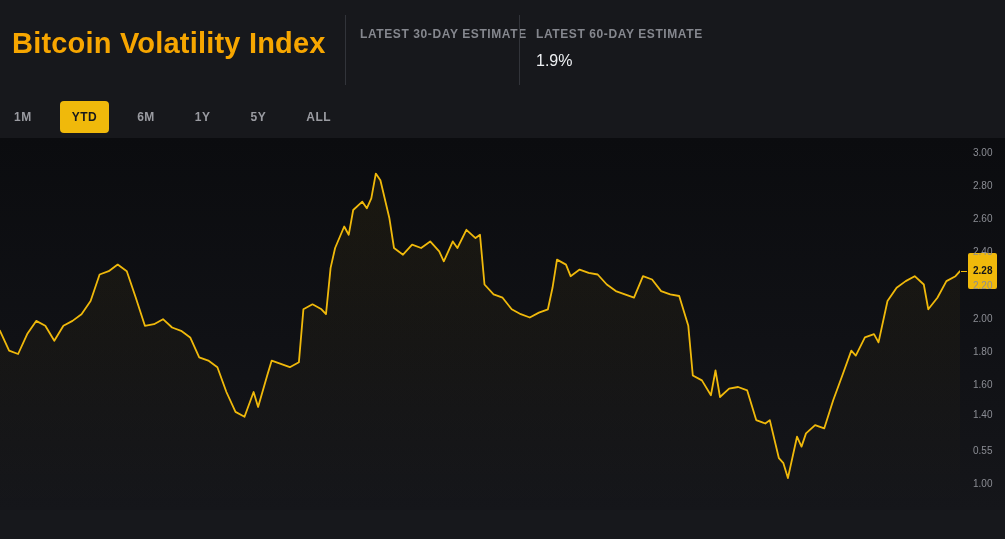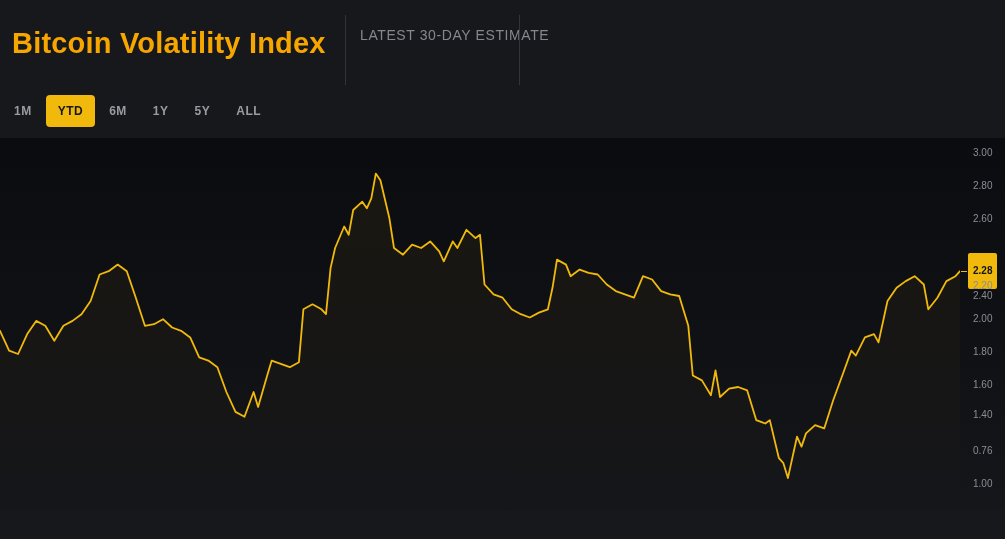--- a/index.html
+++ b/index.html
@@ -18,25 +18,25 @@
     position: absolute; left: 12px; top: 27px;
     font-size: 29px; font-weight: 700; color: #f7a600; letter-spacing: 0.2px;
     margin: 0;
   }
   .hdr-divider { position: absolute; top: 15px; height: 70px; width: 1px; background: #32343a; }
   .div-1 { left: 345px; }
   .div-2 { left: 519px; }
   .stat { position: absolute; top: 27px; }
   .stat-1 { left: 360px; }
   .stat-2 { left: 536px; }
-  .stat-label { font-size: 14px; font-weight: 400; color: #85878e; letter-spacing: 0.6px; }
+  .stat-label { font-size: 12px; font-weight: 700; color: #85878e; letter-spacing: 0.6px; }
   .stat-value { margin-top: 11px; font-size: 16px; color: #eef0f3; }
 
   
-  .ranges { position: absolute; top: 95px; left: 2px; display: flex; align-items: center; gap: 2px; justify-content: center; }
+  .ranges { position: absolute; top: 101px; left: 2px; display: flex; align-items: center; gap: 16px; justify-content: center; }
   .range-btn {
     padding: 9px 12px; font-size: 12px; font-weight: 700; letter-spacing: 0.5px;
     color: #9a9ba1; background: transparent; border: none; border-radius: 4px;
     font-family: "Liberation Sans", sans-serif; cursor: pointer;
   }
   .range-btn.active { background: #f0b90b; color: #17181c; }
 
   
   .chart-section {
     position: absolute; top: 138px; left: 0; width: 1005px; height: 372px;
@@ -65,20 +65,24 @@
 
   <header class="header">
     <h1 class="page-title">Bitcoin Volatility Index</h1>
 
     <div class="hdr-divider div-1"></div>
     <div class="stat stat-1">
       <div class="stat-label">LATEST 30-DAY ESTIMATE</div>
     </div>
 
     <div class="hdr-divider div-2"></div>
+    <div class="stat stat-2">
+      <div class="stat-label">LATEST 60-DAY ESTIMATE</div>
+      <div class="stat-value">1.9%</div>
+    </div>
   </header>
 
   <nav class="ranges">
     <button class="range-btn">1M</button>
     <button class="range-btn active">YTD</button>
     <button class="range-btn">6M</button>
     <button class="range-btn">1Y</button>
     <button class="range-btn">5Y</button>
     <button class="range-btn">ALL</button>
   </nav>
@@ -93,25 +97,25 @@
       </defs>
       <path id="area" fill="url(#areaGrad)" stroke="none" d="M0.0,192.8 L9.1,212.6 L18.1,216.0 L27.2,196.1 L36.2,182.9 L45.3,187.8 L54.3,202.7 L63.4,187.8 L72.5,182.9 L81.5,176.2 L90.6,163.0 L99.6,136.5 L108.7,133.2 L117.7,126.6 L126.8,133.2 L135.8,159.7 L144.9,187.8 L154.0,186.2 L163.0,181.2 L172.1,189.5 L181.1,192.8 L190.2,199.4 L199.2,219.3 L208.3,222.6 L217.4,229.2 L226.4,254.0 L235.5,273.9 L244.5,278.8 L253.6,254.0 L258.1,268.9 L267.2,237.5 L271.7,222.6 L280.8,225.9 L289.8,229.2 L298.9,224.2 L303.4,171.3 L312.5,166.3 L321.5,171.3 L326.0,176.2 L330.6,129.9 L335.1,110.0 L344.2,88.5 L348.7,96.8 L353.2,72.0 L362.3,63.7 L366.8,70.3 L371.3,60.4 L375.8,35.6 L380.4,42.2 L389.4,80.3 L394.0,110.0 L403.0,116.7 L412.1,106.7 L421.1,110.0 L430.2,103.4 L439.2,113.4 L443.8,123.3 L452.8,103.4 L457.4,110.0 L466.4,91.8 L475.5,100.1 L480.0,96.8 L484.5,146.5 L493.6,156.4 L502.6,159.7 L511.7,171.3 L520.8,176.2 L529.8,179.5 L538.9,174.6 L547.9,171.3 L552.5,149.8 L557.0,121.6 L566.0,126.6 L570.6,138.2 L579.6,131.6 L588.7,134.9 L597.7,136.5 L606.8,146.5 L615.8,153.1 L624.9,156.4 L634.0,159.7 L643.0,138.2 L652.1,141.5 L661.1,153.1 L670.2,156.4 L679.2,158.0 L688.3,187.8 L692.8,237.5 L701.9,242.4 L710.9,257.3 L715.5,232.5 L720.0,259.0 L729.1,250.7 L738.1,249.0 L747.2,252.4 L756.2,282.1 L765.3,285.5 L769.8,282.1 L778.9,320.2 L783.4,325.2 L787.9,340.1 L797.0,298.7 L801.5,308.6 L806.0,295.4 L815.1,287.1 L824.2,290.4 L833.2,262.3 L842.3,237.5 L851.3,212.6 L855.8,217.6 L864.9,199.4 L874.0,196.1 L878.5,204.4 L887.5,163.0 L896.6,149.8 L905.7,143.1 L914.7,138.2 L923.8,146.5 L928.3,171.3 L937.4,159.7 L946.4,143.1 L955.5,138.2 L960.0,133.2 L960,372 L0,372 Z"></path>
       <polyline id="line" fill="none" stroke-width="1.8" stroke-linejoin="round" stroke-linecap="round" points="0.0,192.8 9.1,212.6 18.1,216.0 27.2,196.1 36.2,182.9 45.3,187.8 54.3,202.7 63.4,187.8 72.5,182.9 81.5,176.2 90.6,163.0 99.6,136.5 108.7,133.2 117.7,126.6 126.8,133.2 135.8,159.7 144.9,187.8 154.0,186.2 163.0,181.2 172.1,189.5 181.1,192.8 190.2,199.4 199.2,219.3 208.3,222.6 217.4,229.2 226.4,254.0 235.5,273.9 244.5,278.8 253.6,254.0 258.1,268.9 267.2,237.5 271.7,222.6 280.8,225.9 289.8,229.2 298.9,224.2 303.4,171.3 312.5,166.3 321.5,171.3 326.0,176.2 330.6,129.9 335.1,110.0 344.2,88.5 348.7,96.8 353.2,72.0 362.3,63.7 366.8,70.3 371.3,60.4 375.8,35.6 380.4,42.2 389.4,80.3 394.0,110.0 403.0,116.7 412.1,106.7 421.1,110.0 430.2,103.4 439.2,113.4 443.8,123.3 452.8,103.4 457.4,110.0 466.4,91.8 475.5,100.1 480.0,96.8 484.5,146.5 493.6,156.4 502.6,159.7 511.7,171.3 520.8,176.2 529.8,179.5 538.9,174.6 547.9,171.3 552.5,149.8 557.0,121.6 566.0,126.6 570.6,138.2 579.6,131.6 588.7,134.9 597.7,136.5 606.8,146.5 615.8,153.1 624.9,156.4 634.0,159.7 643.0,138.2 652.1,141.5 661.1,153.1 670.2,156.4 679.2,158.0 688.3,187.8 692.8,237.5 701.9,242.4 710.9,257.3 715.5,232.5 720.0,259.0 729.1,250.7 738.1,249.0 747.2,252.4 756.2,282.1 765.3,285.5 769.8,282.1 778.9,320.2 783.4,325.2 787.9,340.1 797.0,298.7 801.5,308.6 806.0,295.4 815.1,287.1 824.2,290.4 833.2,262.3 842.3,237.5 851.3,212.6 855.8,217.6 864.9,199.4 874.0,196.1 878.5,204.4 887.5,163.0 896.6,149.8 905.7,143.1 914.7,138.2 923.8,146.5 928.3,171.3 937.4,159.7 946.4,143.1 955.5,138.2 960.0,133.2" stroke="#f0b90b"></polyline>
     </svg>
 
     <div class="y-axis" id="yAxis">
       <div class="current-badge" id="badge" style="top: 133.2px;">2.28</div>
     <div class="y-tick" style="top: 14.1px; text-align: right;">3.00</div>
         <div class="y-tick" style="top: 47.2px;">2.80</div>
         <div class="y-tick" style="top: 80.3px;">2.60</div>
-        <div class="y-tick" style="top: 113.4px; margin-top: 44px;">2.40</div>
+        <div class="y-tick" style="top: 113.4px;">2.40</div>
         <div class="y-tick" style="top: 146.5px;">2.20</div>
         <div class="y-tick" style="top: 179.5px;">2.00</div>
         <div class="y-tick" style="top: 212.6px;">1.80</div>
         <div class="y-tick" style="top: 245.7px;">1.60</div>
         <div class="y-tick" style="top: 276px;">1.40</div>
-        <div class="y-tick" style="top: 311.9px;">0.76</div>
+        <div class="y-tick" style="top: 311.9px;">0.55</div>
         <div class="y-tick" style="top: 345px;">1.00</div>
       </div>
 
   </section>
 
 </div>
 
 </body></html>

